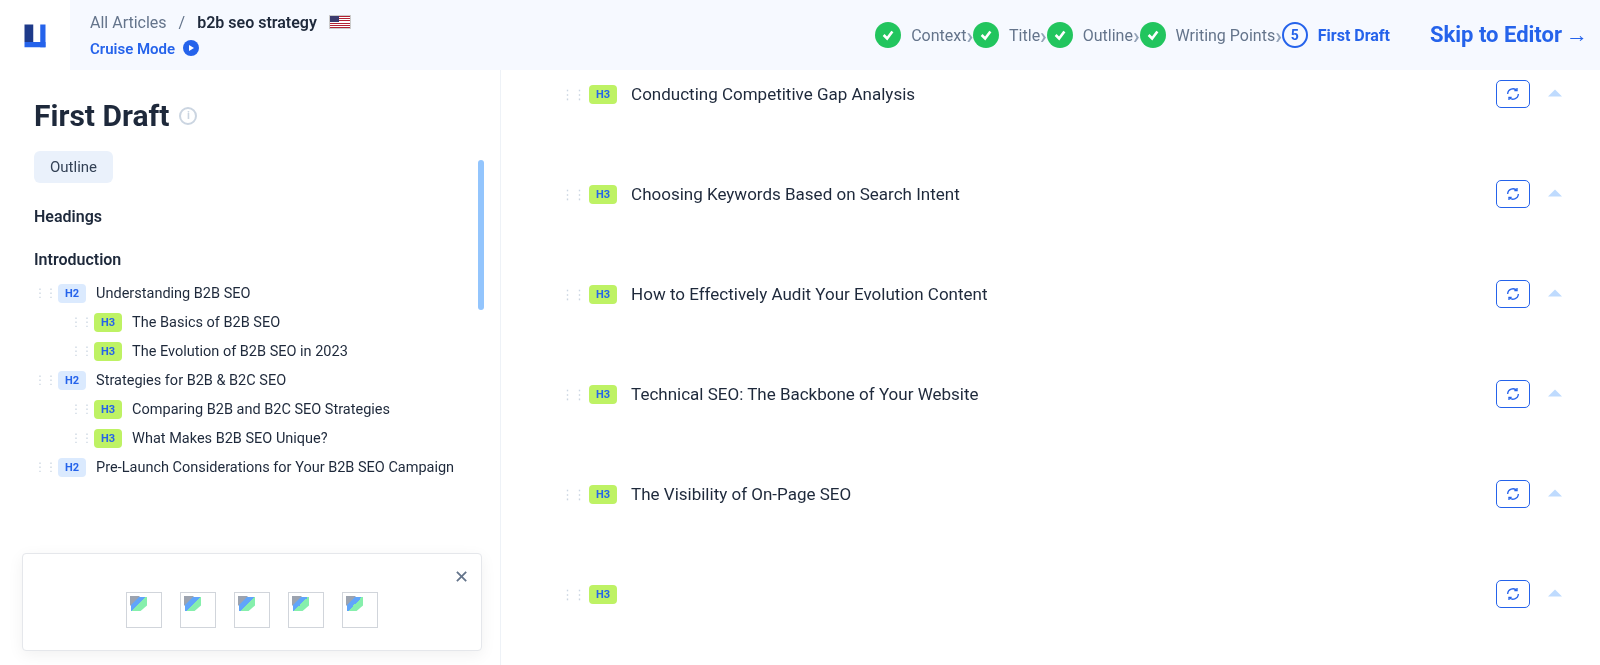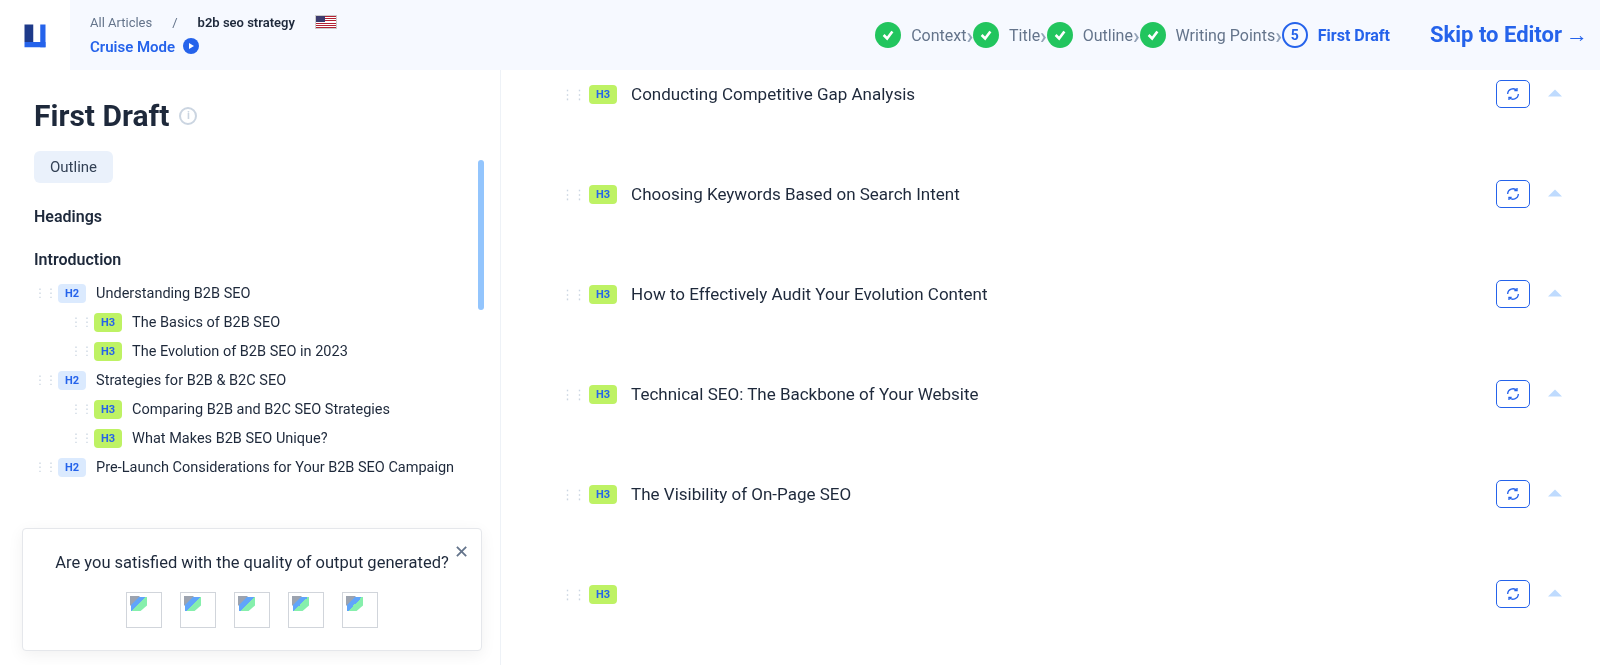--- a/index.html
+++ b/index.html
@@ -1,21 +1,21 @@
 <!DOCTYPE html>
 <html><head>
 <meta charset="utf-8">
 <style>
 *{box-sizing:border-box;margin:0;padding:0;font-family:-apple-system,BlinkMacSystemFont,"Segoe UI",Roboto,Arial,sans-serif}
 body{background:#fff;color:#1e293b;width:1600px;height:665px;overflow:hidden}
 .topbar{display:flex;align-items:center;height:70px;background:#f6f9ff;padding:0 20px 0 0}
 .logo-box{width:70px;height:70px;background:#fff;display:flex;align-items:center;justify-content:center}
 .logo-box svg{width:28px;height:28px}
 .bc-wrap{margin-left:20px;display:flex;flex-direction:column;gap:8px}
-.bc{display:flex;align-items:center;gap:20px;font-size:13px;color:#64748b}
+.bc{display:flex;align-items:center;gap:12px;font-size:16px;color:#64748b}
 .bc .cur{color:#1e293b;font-weight:600}
 .flag{width:22px;height:14px;display:inline-block;background:linear-gradient(180deg,#b22234 0 7.7%,#fff 7.7% 15.4%,#b22234 15.4% 23.1%,#fff 23.1% 30.8%,#b22234 30.8% 38.5%,#fff 38.5% 46.2%,#b22234 46.2% 53.9%,#fff 53.9% 61.6%,#b22234 61.6% 69.3%,#fff 69.3% 77%,#b22234 77% 84.7%,#fff 84.7% 92.4%,#b22234 92.4% 100%);position:relative;border:0.5px solid #ccc}
 .flag::before{content:"";position:absolute;left:0;top:0;width:44%;height:54%;background:#3c3b6e}
 .cruise{display:flex;align-items:flex-start;gap:8px;color:#2563eb;font-weight:600;font-size:15px;cursor:pointer}
 .cruise .play{width:16px;height:16px;border-radius:50%;background:#2563eb;display:flex;align-items:center;justify-content:center}
 .cruise .play::before{content:"";border-left:5px solid #fff;border-top:3px solid transparent;border-bottom:3px solid transparent;margin-left:1px}
 .steps{display:flex;align-items:center;margin-left:auto;margin-right:40px}
 .step{display:flex;align-items:center;gap:10px;color:#64748b;font-size:16px;cursor:pointer}
 .step.active{color:#2563eb;font-weight:700}
 .step .chk{width:26px;height:26px;border-radius:50%;background:#22c55e;display:flex;align-items:center;justify-content:center}
@@ -171,21 +171,20 @@
         </div>
         <div class="tree-row l1">
           <span class="drag">⋮⋮</span>
           <span class="hbadge ">H2</span>
           <span>Pre-Launch Considerations for Your B2B SEO Campaign</span>
         </div>
       </div>
 
     <div class="modal">
       <span class="close">✕</span>
-      <p>Are you satisfied with the quality of output generated?</p>
       <div class="rating" id="rating">
           <div class="rbox">
             <span class="dog"></span>
           </div>
           <div class="rbox">
             <span class="dog"></span>
           </div>
           <div class="rbox">
             <span class="dog"></span>
           </div>

